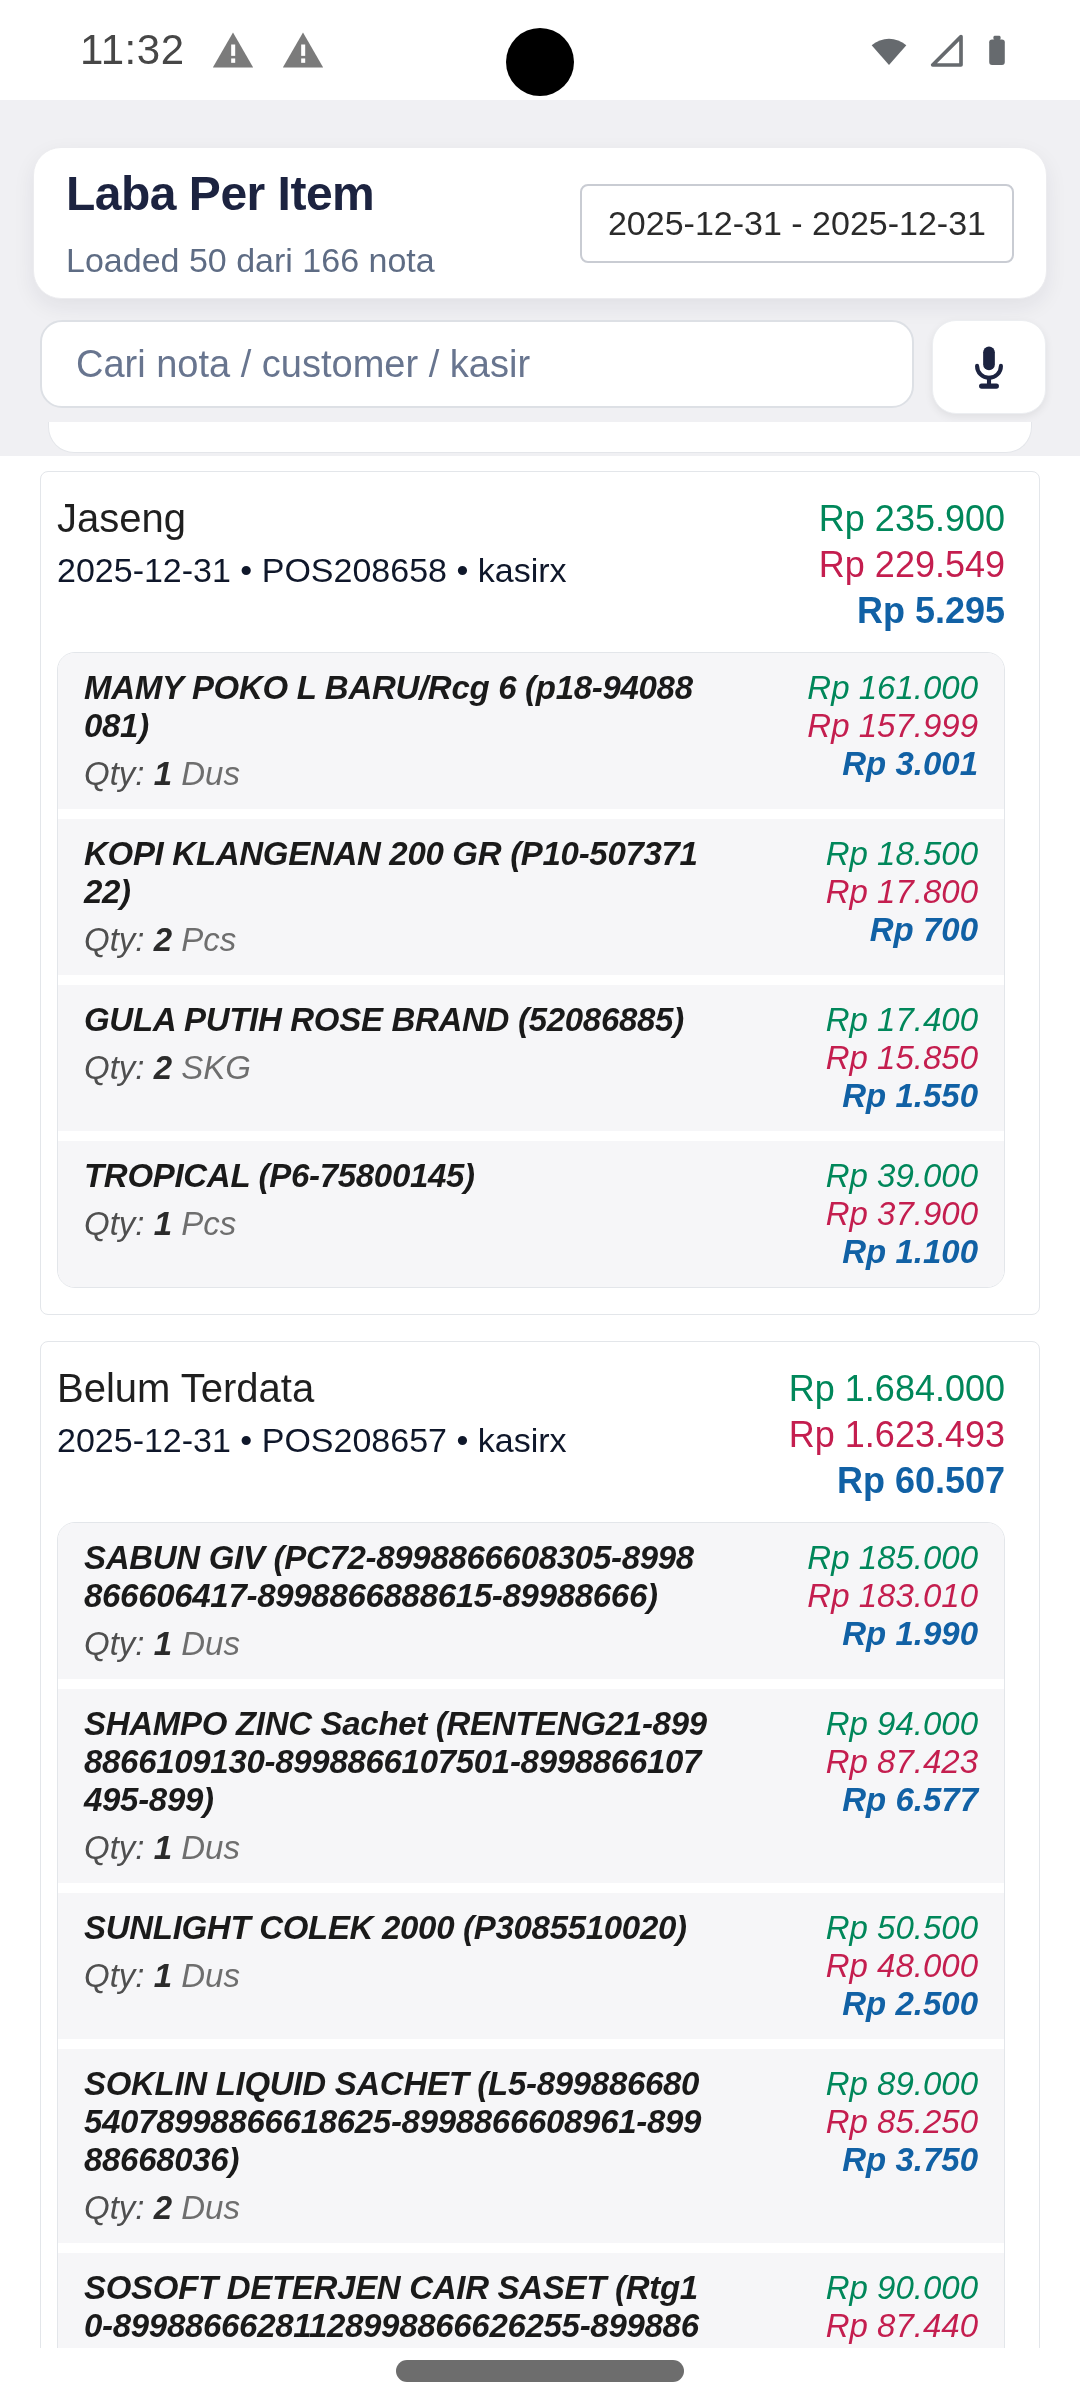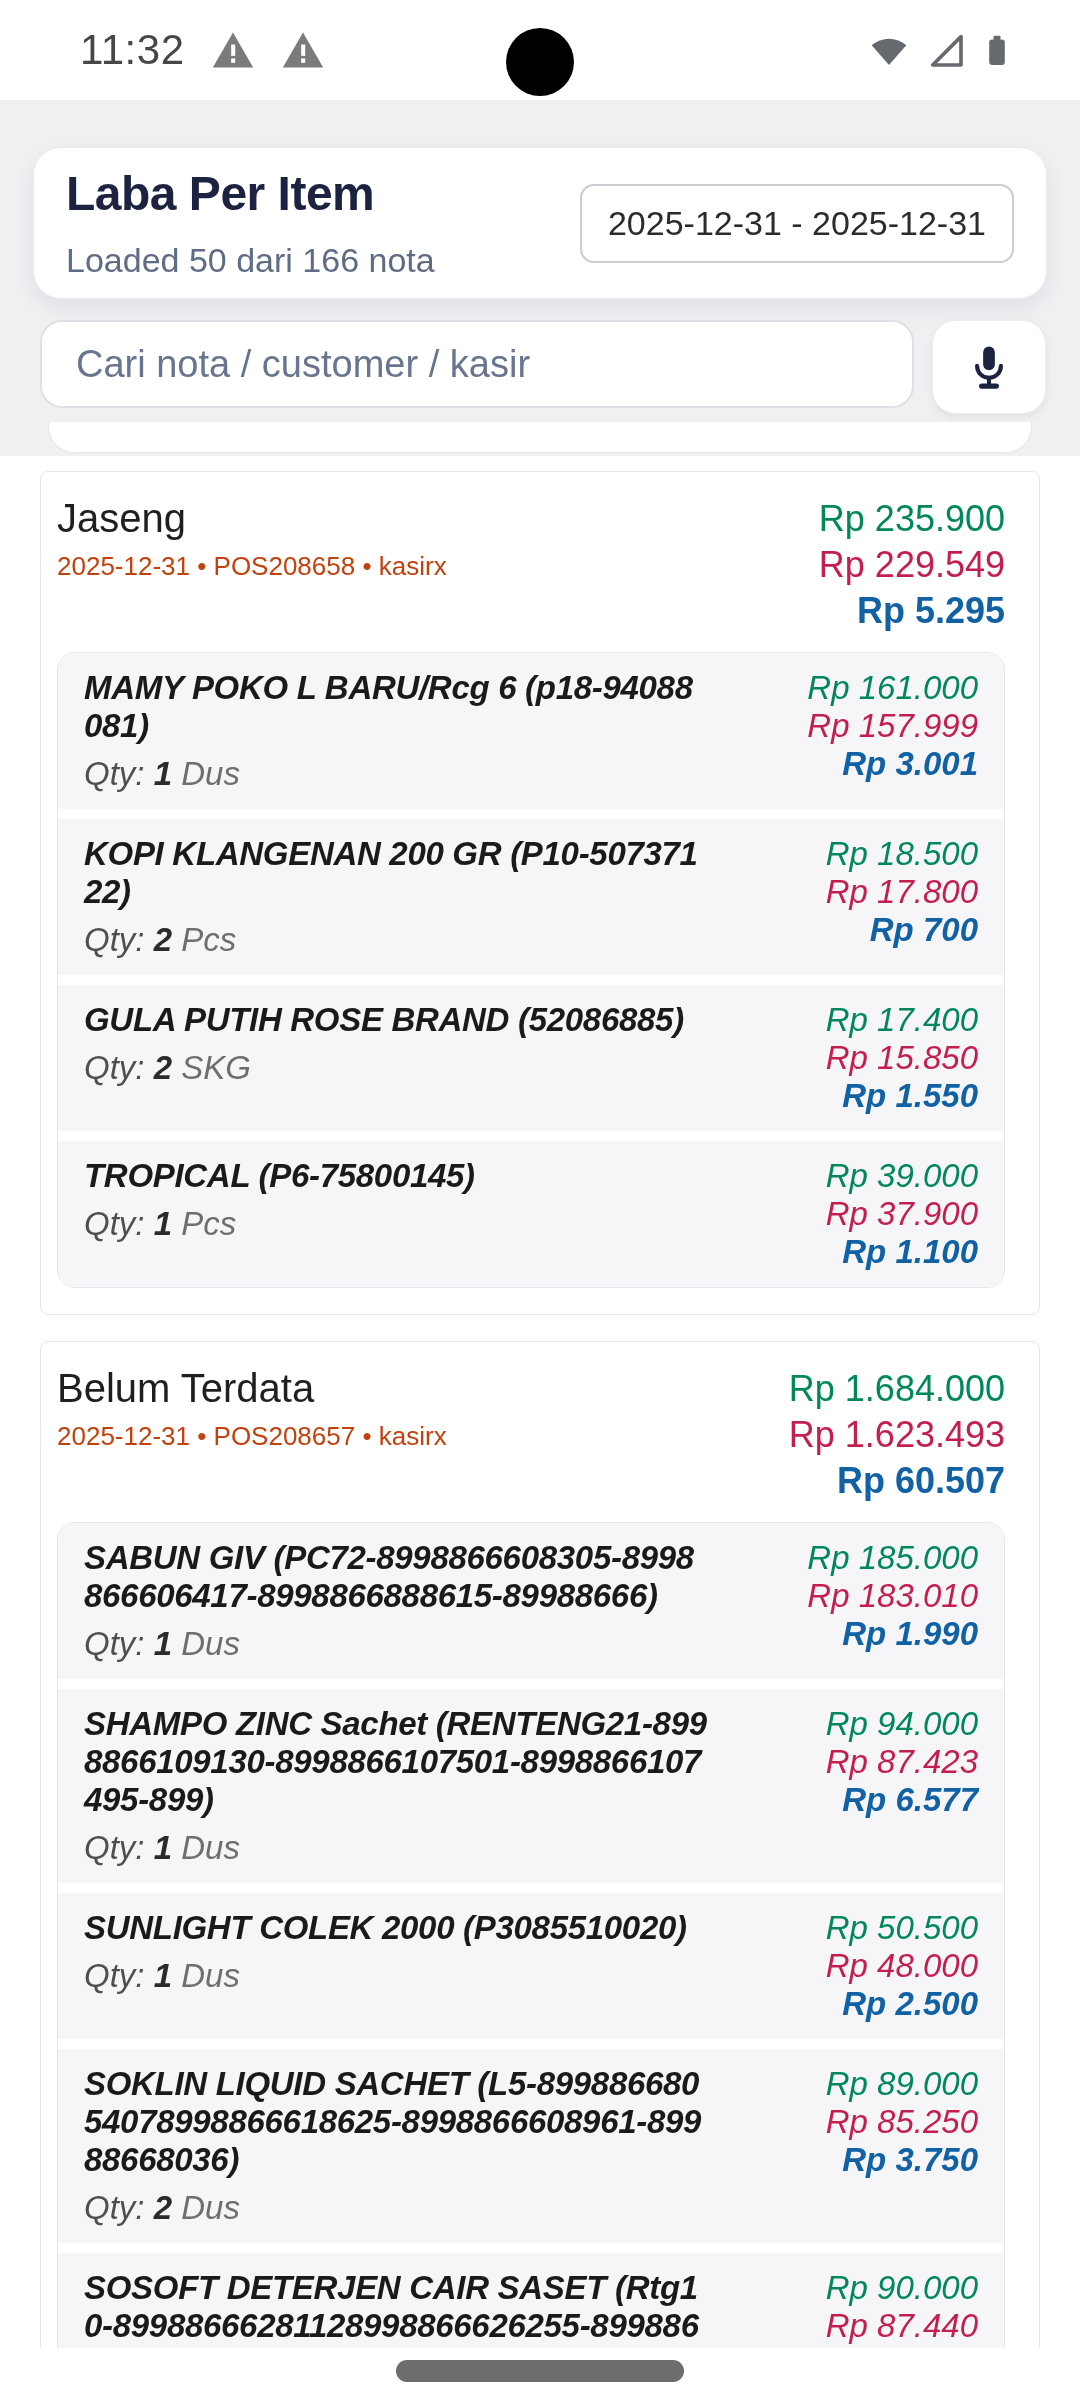--- a/index.html
+++ b/index.html
@@ -19,21 +19,21 @@
   .top-band{position:absolute;left:0;top:100px;width:1080px;height:356px;background:#f0f0f3;z-index:1;}
   
   .header-card{
     position:relative;z-index:2;margin:47px 33px 0 33px;background:#fff;
     border:1px solid #ececef;border-radius:28px;box-shadow:0 8px 22px rgba(30,35,60,.07);
     padding:30px 32px;display:flex;align-items:center;justify-content:space-between;height:90px;
   }
   .page-title{font-size:48px;font-weight:700;color:#1c2340;letter-spacing:-.5px;}
   .page-subtitle{font-size:34px;color:#5e6c84;margin-top:20px;}
   .date-btn{
-    border:2px solid #c9ccd3;border-radius:14px;background:#fff;color:#2b2b2b;
+    border:2px solid #c9ccd3;border-radius:8px;background:#fff;color:#2b2b2b;
     font-size:34px;padding:18px 26px;font-family:inherit;white-space:nowrap;
   }
   
   .search-row{position:relative;z-index:2;margin:21px 34px 0 40px;display:flex;gap:18px;align-items:stretch;}
   .search-input{
     flex:1;height:88px;box-sizing:border-box;background:#fff;border:2px solid #dde0e5;border-radius:22px;
     font-size:38px;color:#2b2b2b;padding:0 34px;font-family:inherit;outline:none;
   }
   .search-input::placeholder{color:#68758f;opacity:1;}
   .mic-btn{
@@ -46,21 +46,21 @@
     border:1px solid #e4e6ea;border-top:none;border-radius:0 0 26px 26px;
   }
   
   .nota-list{position:relative;z-index:2;margin-top:18px;}
   .nota-card{
     margin:0 40px 26px 40px;background:#fff;border:1px solid #e3e6ea;border-radius:8px;
     padding:24px 34px 26px 16px;
   }
   .nota-header{display:flex;justify-content:space-between;align-items:flex-start;margin-bottom:18px;}
   .nota-customer{font-size:40px;font-weight:500;color:#1f1f1f;}
-  .nota-meta{font-size:26px;color:#c2410c;margin-top:10px;}
+  .nota-meta{font-size:34px;color:#0f172a;margin-top:10px;}
   .nota-amounts{text-align:right;line-height:46px;font-size:36px;white-space:nowrap;}
   .amt-sale{color:#00875a;}
   .amt-cost{color:#c41e4f;}
   .amt-profit{color:#1161a5;font-weight:700;}
   
   .item-list{border:1px solid #e3e6ea;border-radius:18px;overflow:hidden;background:#fff;
     display:flex;flex-direction:column;gap:10px;}
   .item-row{background:#f6f6f8;padding:16px 26px;display:flex;align-items:flex-start;font-style:italic;}
   .item-main{flex:1;min-width:0;margin-right:16px;}
   .item-name{font-size:33px;line-height:38px;font-weight:700;color:#1a1a1a;letter-spacing:-.3px;word-break:break-all;}

